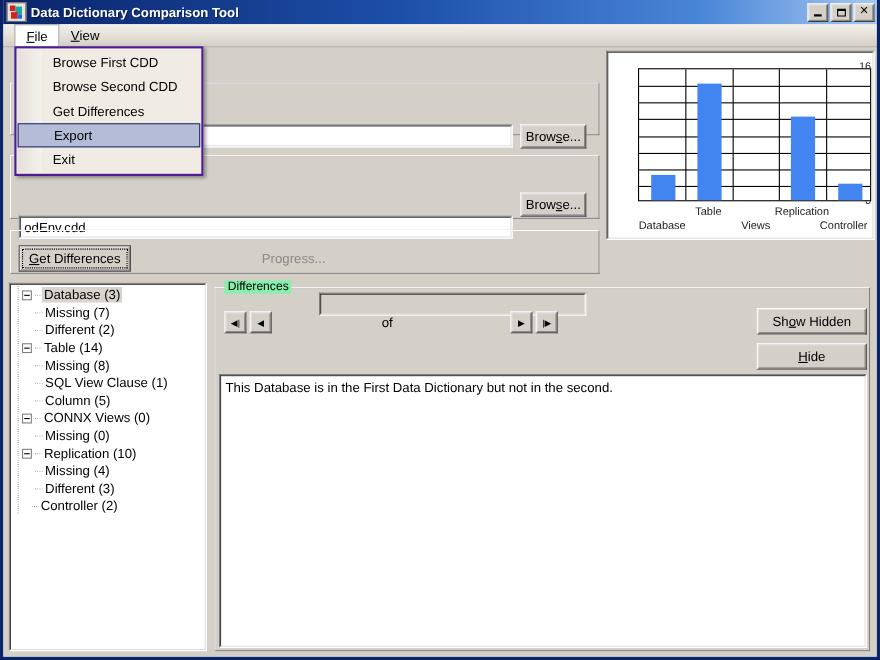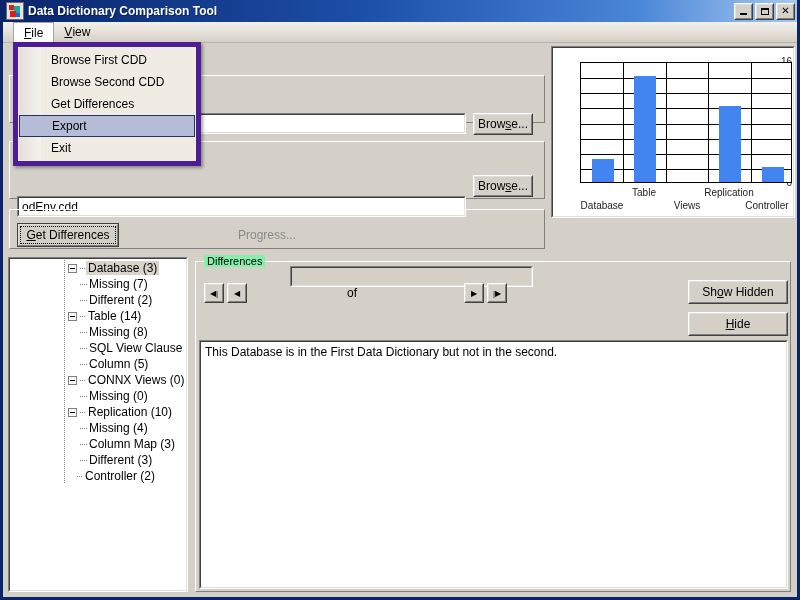--- a/index.html
+++ b/index.html
@@ -87,23 +87,23 @@
     background: #ffffff;
     border: 1px solid #a8a4a0;
     border-bottom-color: #ffffff;
     box-sizing: border-box;
     margin-bottom: -1px;
   }
 
   
   #file-menu {
     position: absolute; left: 10px; top: 42px;
-    width: 188px;
+    width: 172px;
     background: #f0ece4;
-    border: 5px solid #4c1d95;
+    border: 2px solid #4c1d95;
     box-shadow: 2px 2px 3px rgba(0,0,0,0.35);
     z-index: 60;
     padding: 2px 0;
     box-sizing: border-box;
   }
   #file-menu::before {
     content: ""; position: absolute;
     left: 1px; top: 1px; bottom: 1px; width: 22px;
     background: linear-gradient(to right, #e4e0d8, #f4f2ee);
   }
@@ -235,21 +235,21 @@
   }
 
   
   #tree-panel {
     position: absolute; left: 5px; top: 214px;
     width: 180px; bottom: 5px;
   }
   #tree {
     position: absolute; left: 2px; top: 2px; right: 2px; bottom: 2px;
     overflow: hidden;
-    font-size: 12px; color: #000; margin-left: 48px;
+    font-size: 12px; color: #000;
   }
   .tnode {
     position: relative; height: 16px;
     display: flex; align-items: center;
     white-space: nowrap;
   }
   .tnode .tlabel { padding: 0 2px; line-height: 14px; }
   .tnode.selected .tlabel { background: #d8d4cc; }
   .expander {
     width: 9px; height: 9px; flex: none;
@@ -472,26 +472,20 @@
             <div class="dots vline" style="width: 9px;"></div>
             <div class="expander"></div>
             <div class="hdash" style="width: 6px;"></div>
             <span class="tlabel">Replication (10)</span>
           </div>
           <div class="tnode">
             <div class="dots vline" style="width: 9px;"></div>
             <div style="width: 12px; flex: 0 0 auto;"></div>
             <div class="hdash" style="width: 7px;"></div>
             <span class="tlabel">Missing (4)</span>
-          </div>
-          <div class="tnode">
-            <div class="dots vline" style="width: 9px;"></div>
-            <div style="width: 12px; flex: 0 0 auto;"></div>
-            <div class="hdash" style="width: 7px;"></div>
-            <span class="tlabel">Column Map (3)</span>
           </div>
           <div class="tnode">
             <div class="dots vline" style="width: 9px;"></div>
             <div style="width: 12px; flex: 0 0 auto;"></div>
             <div class="hdash" style="width: 7px;"></div>
             <span class="tlabel">Different (3)</span>
           </div>
           <div class="tnode">
             <div class="dots vline" style="width: 9px;"></div>
             <div style="width: 9px; flex: 0 0 auto;"></div>

